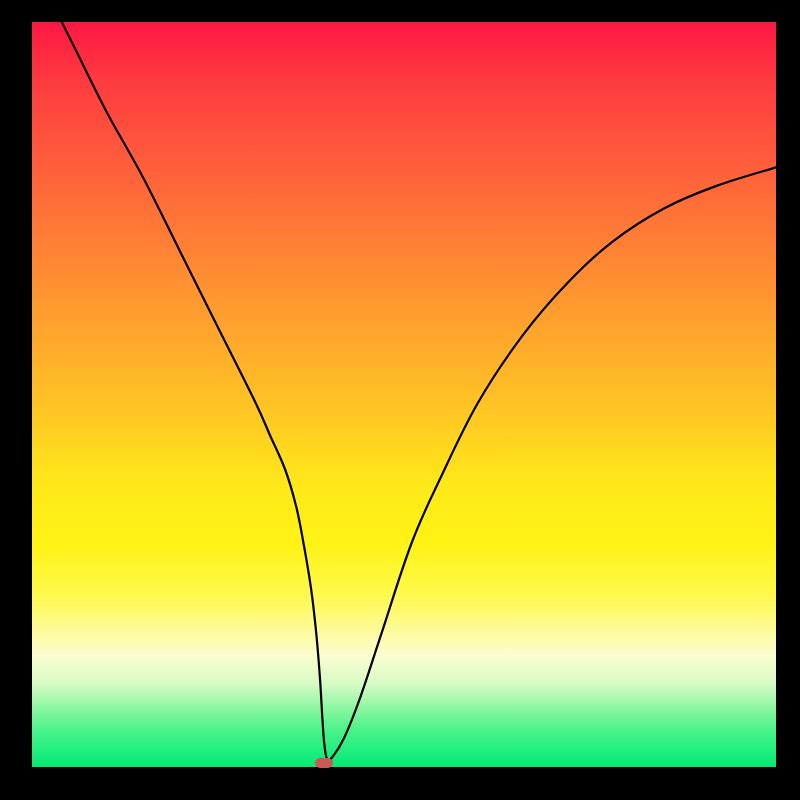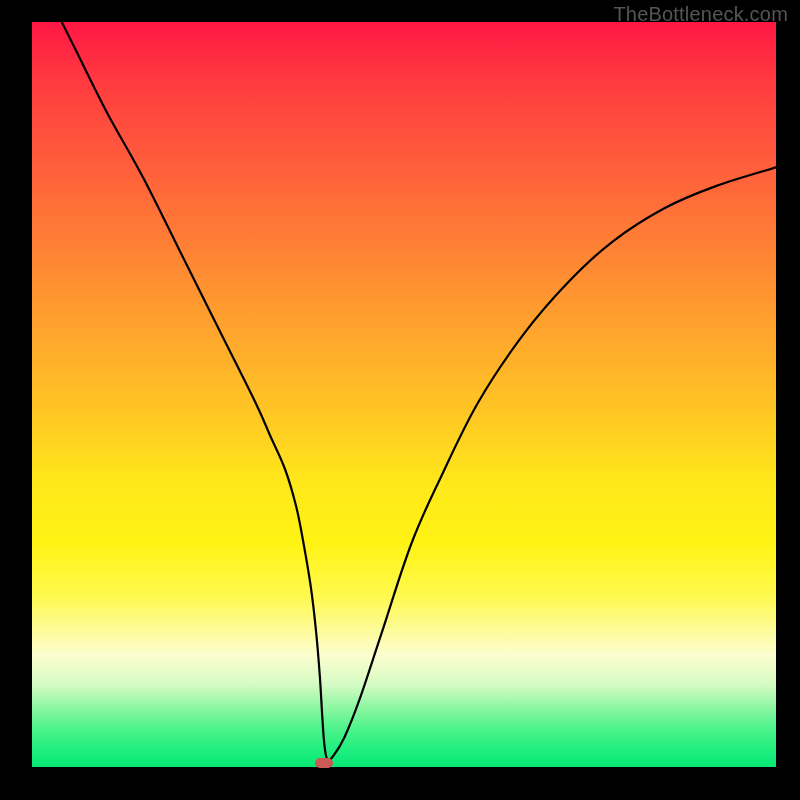--- a/index.html
+++ b/index.html
@@ -73,15 +73,14 @@
   <div class="plot-area">
 
     <svg class="curve-svg" viewBox="0 0 744 745" preserveAspectRatio="none">
       <path id="curve-path" d="M 29.76 0.00 C 32.44 5.36, 36.60 13.71, 44.64 29.80 C 52.68 45.89, 62.35 66.60, 74.40 89.40 C 86.45 112.20, 98.21 130.97, 111.60 156.45 C 124.99 181.93, 135.41 204.13, 148.80 230.95 C 162.19 257.77, 172.61 278.63, 186.00 305.45 C 199.39 332.27, 213.83 360.51, 223.20 379.95 C 232.57 399.39, 232.72 401.41, 238.08 413.48 C 243.44 425.54, 248.27 434.26, 252.96 447.00 C 257.65 459.74, 260.77 470.84, 264.12 484.25 C 267.47 497.66, 268.88 506.75, 271.56 521.50 C 274.24 536.25, 276.72 550.11, 279.00 566.20 C 281.28 582.29, 282.60 594.81, 284.21 610.90 C 285.82 626.99, 286.86 640.85, 287.93 655.60 C 289.00 670.35, 289.36 680.78, 290.16 692.85 C 290.96 704.92, 291.45 714.60, 292.39 722.65 C 293.33 730.70, 293.76 735.54, 295.37 737.55 C 296.98 739.56, 298.24 737.85, 301.32 733.83 C 304.40 729.80, 307.79 725.26, 312.48 715.20 C 317.17 705.14, 320.66 696.72, 327.36 677.95 C 334.06 659.18, 340.31 639.06, 349.68 610.90 C 359.05 582.74, 368.73 549.66, 379.44 521.50 C 390.15 493.34, 397.15 479.93, 409.20 454.45 C 421.25 428.97, 431.67 405.43, 446.40 379.95 C 461.13 354.47, 474.97 334.36, 491.04 312.90 C 507.11 291.44, 519.61 277.51, 535.68 260.75 C 551.75 243.99, 562.91 233.18, 580.32 219.77 C 597.73 206.36, 613.65 196.31, 632.40 186.25 C 651.15 176.19, 664.39 171.28, 684.48 163.90 C 704.57 156.52, 733.29 148.63, 744.00 145.27" fill="none" stroke="#000" stroke-width="2.2" stroke-linecap="round"></path>
     </svg>
 
     <div class="marker" id="marker" style="left: 292.392px; top: 741.275px;"></div>
 
   </div>
 
-  <div class="attribution">TheBottleneck.com</div>
 
 </div>
 
 </body></html>

